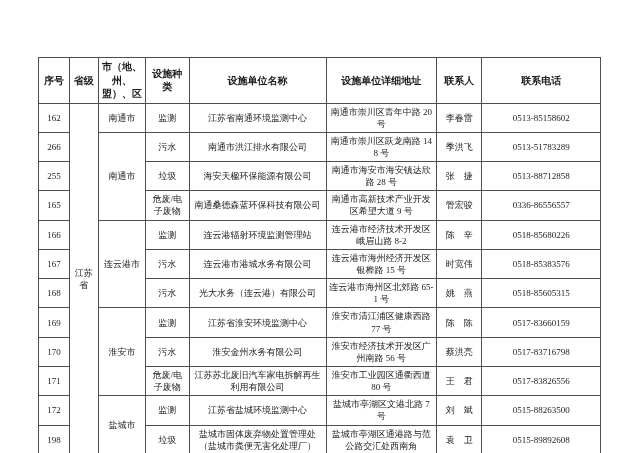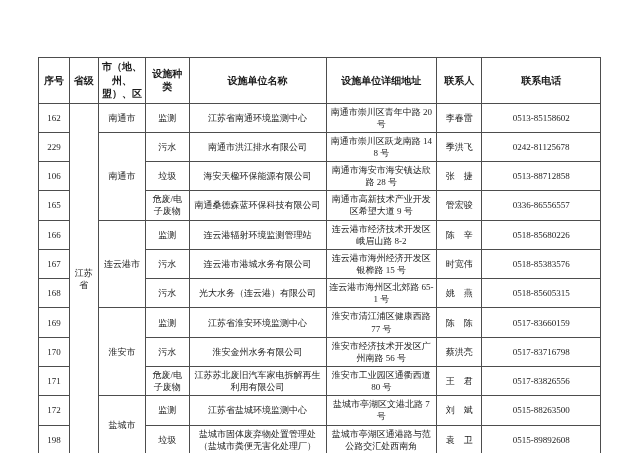--- a/index.html
+++ b/index.html
@@ -86,30 +86,30 @@
         <td>162</td>
         <td rowspan="12">江苏省</td>
         <td>南通市</td>
         <td>监测</td>
         <td>江苏省南通环境监测中心</td>
         <td>南通市崇川区青年中路 20 号</td>
         <td>李春雷</td>
         <td>0513-85158602</td>
       </tr>
       <tr>
-        <td>229</td>
+        <td>266</td>
         <td rowspan="3">南通市</td>
         <td>污水</td>
         <td>南通市洪江排水有限公司</td>
         <td>南通市崇川区跃龙南路 148 号</td>
         <td>季洪飞</td>
-        <td>0242-81125678</td>
+        <td>0513-51783289</td>
       </tr>
       <tr>
-        <td>106</td>
+        <td>255</td>
         <td>垃圾</td>
         <td>海安天楹环保能源有限公司</td>
         <td>南通市海安市海安镇达欣路 28 号</td>
         <td>张　捷</td>
         <td>0513-88712858</td>
       </tr>
       <tr>
         <td>165</td>
         <td>危废/电子废物</td>
         <td>南通桑德森蓝环保科技有限公司</td>

